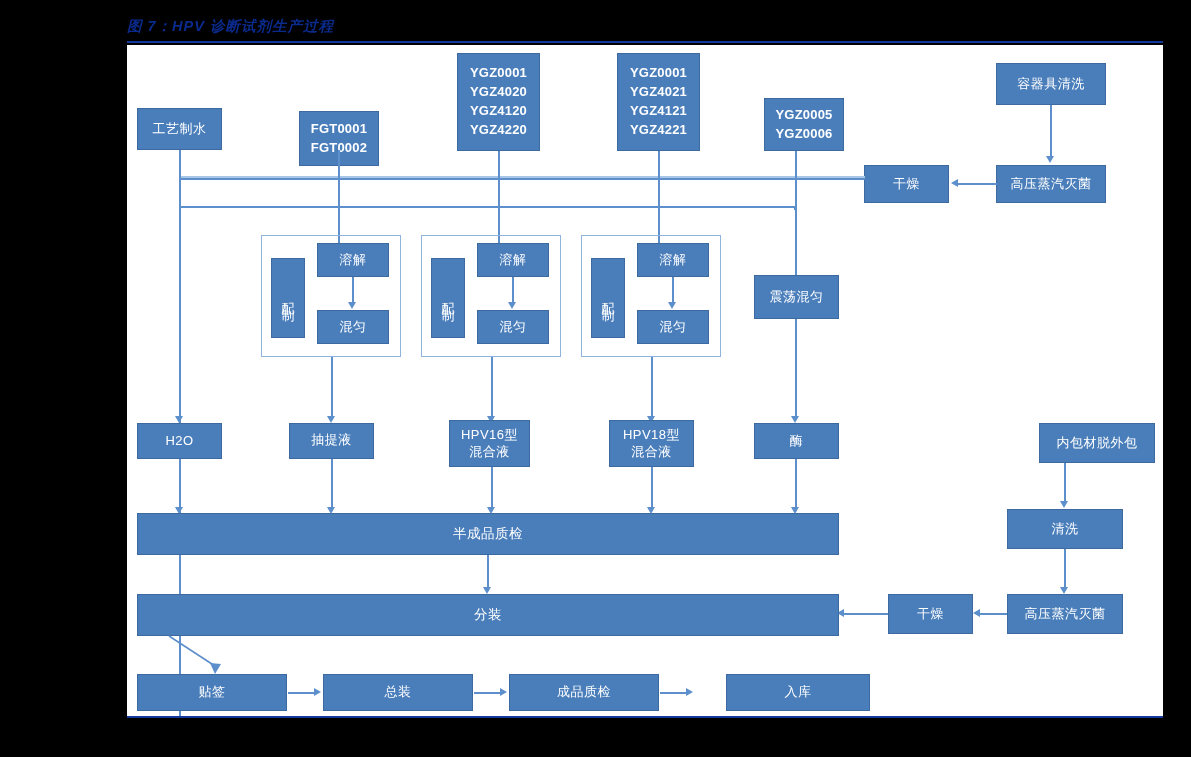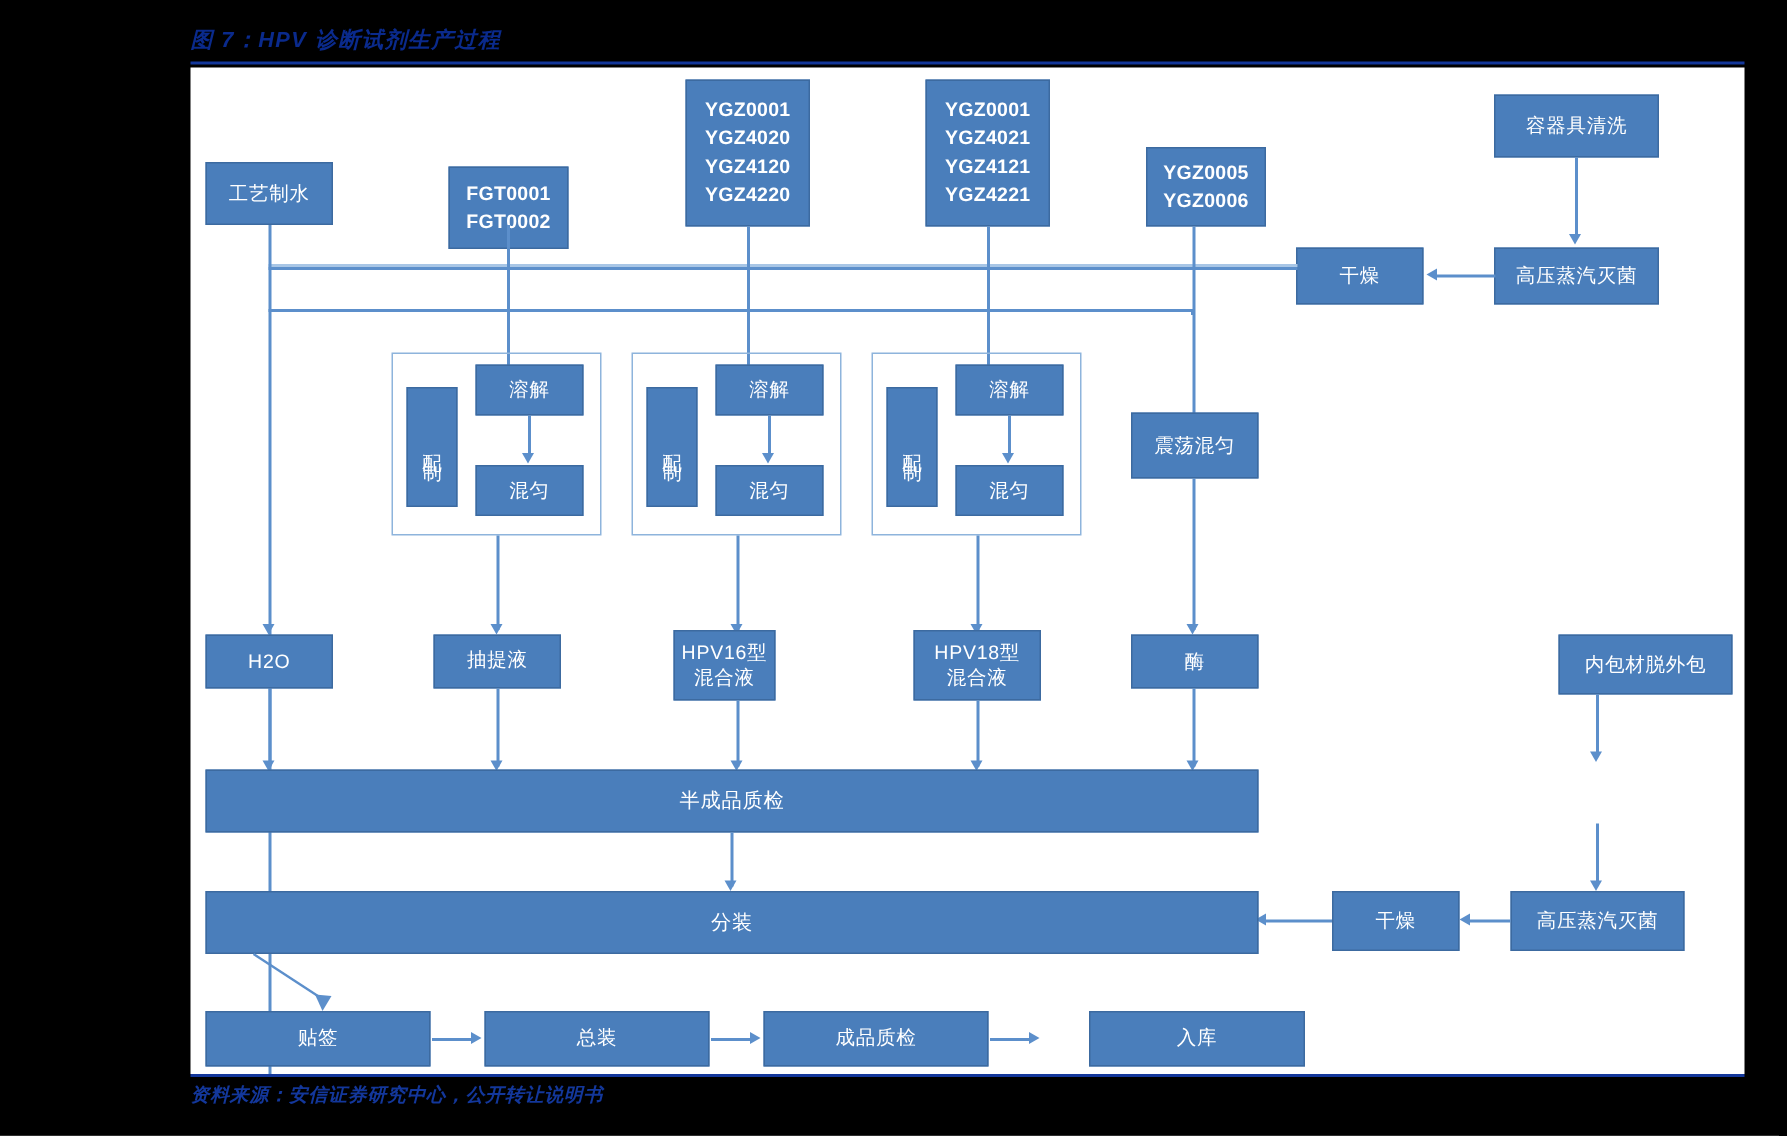--- a/index.html
+++ b/index.html
@@ -217,21 +217,21 @@
     <div class="arw down" style="left:541px; top:257px;"></div>
     <div class="ln v" style="left:524px; top:312px; height:63px;"></div>
     <div class="arw down" style="left:520px; top:371px;"></div>
 
     <div class="node" style="left:627px; top:230px; width:85px; height:44px;">震荡混匀</div>
     <div class="ln v" style="left:668px; top:274px; height:101px;"></div>
     <div class="arw down" style="left:664px; top:371px;"></div>
 
     <div class="node" style="left:10px; top:378px; width:85px; height:36px;">H2O</div>
     <div class="node" style="left:162px; top:378px; width:85px; height:36px;font-family:Liberation Mono, monospace;">抽提液</div>
-    <div class="node" style="left:322px; top:375px; width:68px; height:47px;text-align:center;">HPV16型
+    <div class="node" style="left:322px; top:375px; width:81px; height:47px;text-align:center;">HPV16型
 混合液</div>
     <div class="node" style="left:482px; top:375px; width:85px; height:47px;">HPV18型
 混合液</div>
     <div class="node" style="left:627px; top:378px; width:85px; height:36px;">酶</div>
 
     <div class="arw down" style="left:48px; top:371px;"></div>
 
     <div class="ln v" style="left:52px; top:414px; height:52px;"></div>
     <div class="arw down" style="left:48px; top:462px;"></div>
 
@@ -244,20 +244,21 @@
     <div class="ln v" style="left:524px; top:422px; height:44px;"></div>
     <div class="arw down" style="left:520px; top:462px;"></div>
 
     <div class="ln v" style="left:668px; top:414px; height:52px;"></div>
     <div class="arw down" style="left:664px; top:462px;"></div>
 
     <div class="node" style="left:880px; top:378px; width:116px; height:40px;margin-left:32px;">内包材脱外包</div>
     <div class="ln v" style="left:937px; top:418px; height:41px;"></div>
     <div class="arw down" style="left:933px; top:456px;"></div>
 
+    <div class="node" style="left:880px; top:464px; width:116px; height:40px;">清洗</div>
     <div class="ln v" style="left:937px; top:504px; height:41px;"></div>
     <div class="arw down" style="left:933px; top:542px;"></div>
 
     <div class="node" style="left:880px; top:549px; width:116px; height:40px;">高压蒸汽灭菌</div>
 
     <div class="node" style="left:761px; top:549px; width:85px; height:40px;">干燥</div>
 
     <div class="ln h" style="left:853px; top:568px; width:27px;"></div>
     <div class="arw left" style="left:846px; top:564px;"></div>
 
@@ -286,15 +287,14 @@
 
     <div class="node" style="left:382px; top:629px; width:150px; height:37px;">成品质检</div>
     <div class="ln h" style="left:533px; top:647px; width:27px;"></div>
     <div class="arw right" style="left:559px; top:643px;"></div>
 
     <div class="node" style="left:599px; top:629px; width:144px; height:37px;">入库</div>
 
   </div>
 
   <div id="source-rule"></div>
-  <div id="fig-source">资料来源：安信证券研究中心，公开转让说明书</div>
 
 </div>
 
 </body></html>

